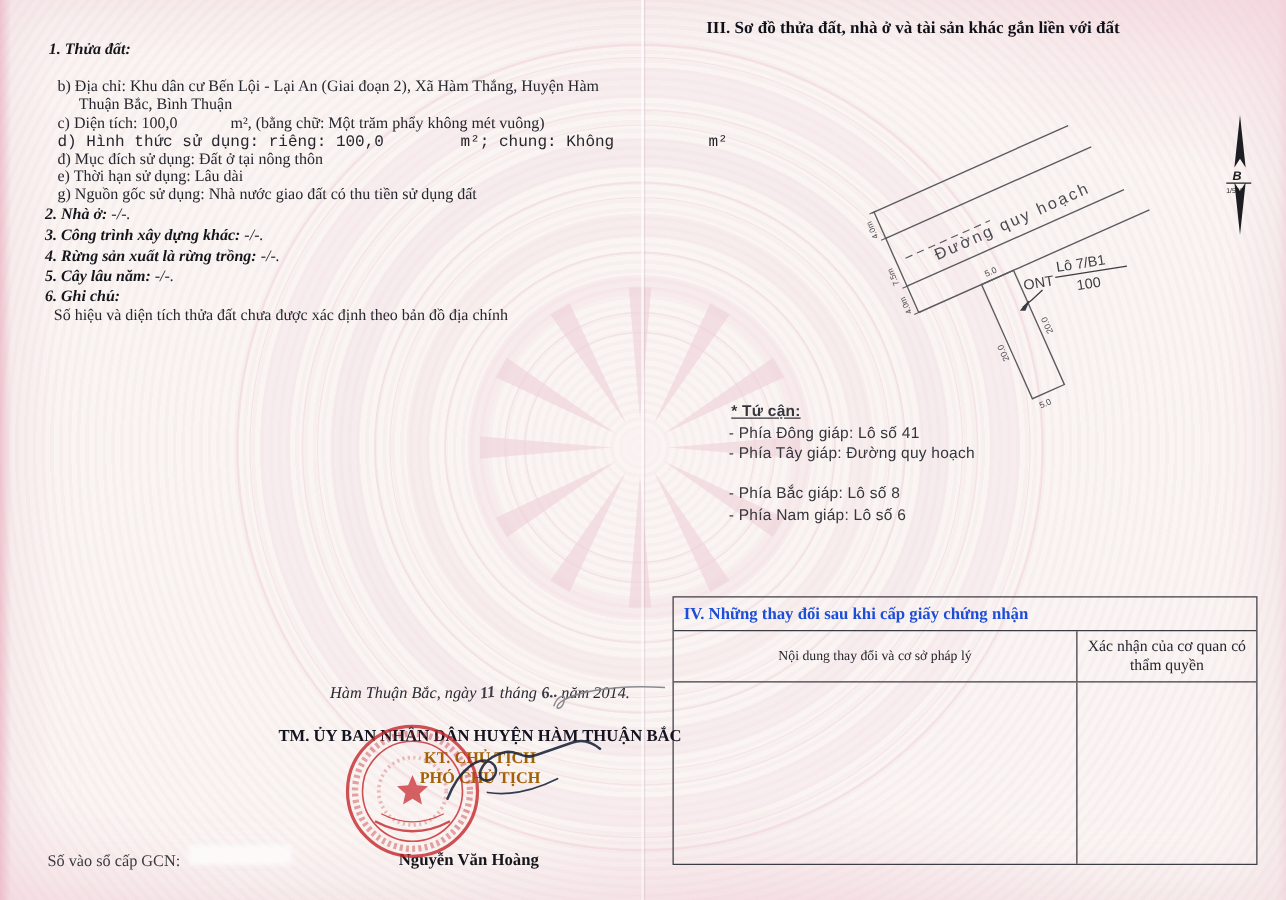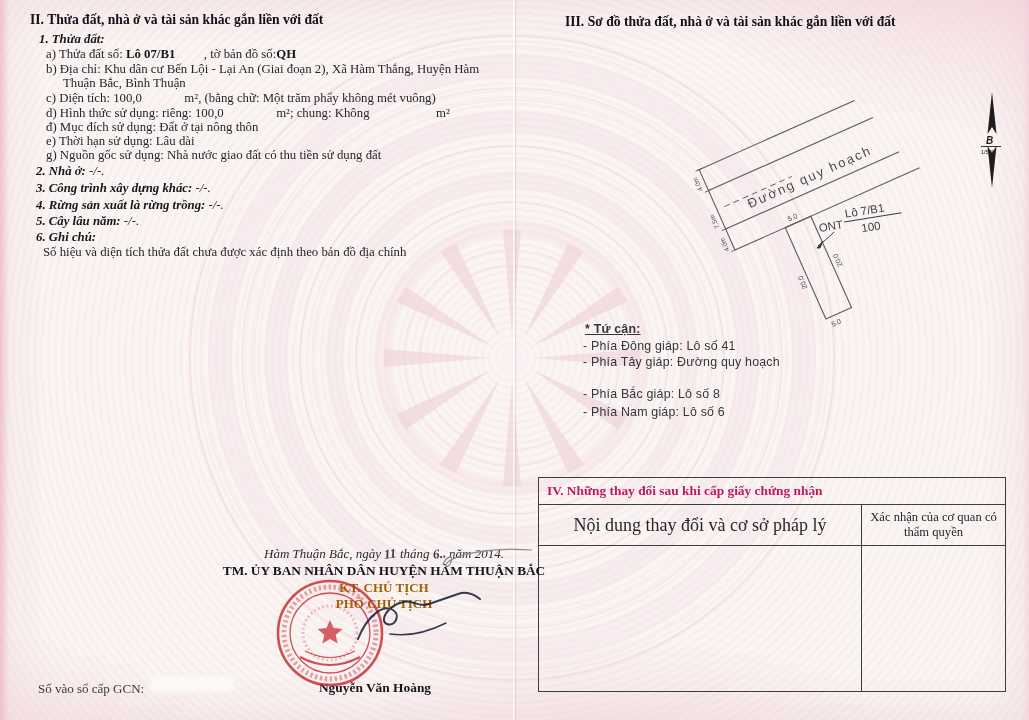--- a/index.html
+++ b/index.html
@@ -25,32 +25,32 @@
   .fs13{font-size:12.8px;}
   .hdr{font-size:13.6px;font-weight:bold;color:#101018;}
   .sp{display:inline-block;}
   .sans{font-family:"Liberation Sans","DejaVu Sans",sans-serif;}
   .adj{font-size:12.4px;color:#35353d;letter-spacing:.2px;}
   .adj-title{font-weight:bold;text-decoration:underline;}
   
   .t4{position:absolute;left:538px;top:477px;width:466px;height:213px;z-index:2;
       border:1.4px solid #3c3c44;display:flex;flex-direction:column;background:rgba(255,255,255,.06);}
   .t4-title{height:26px;line-height:26px;border-bottom:1.4px solid #3c3c44;padding-left:8px;
-            font-weight:bold;font-size:13.4px;color:#be185d;}
+            font-weight:bold;font-size:13.4px;color:#1d4ed8;}
   .t4-head{height:40px;border-bottom:1.2px solid #3c3c44;display:flex;}
   .t4-body{flex:1;display:flex;}
   .cell-l{width:322px;border-right:1.2px solid #3c3c44;display:flex;align-items:center;justify-content:center;}
   .cell-r{flex:1;display:flex;align-items:center;justify-content:center;text-align:center;
           font-size:12.6px;line-height:15px;padding:2px 8px;}
-  .cell-l span{font-size:18px;}
+  .cell-l span{font-size:11px;}
   
   .sig-block{position:absolute;left:188px;top:546px;width:392px;text-align:center;z-index:2;}
   .date-line{font-style:italic;font-size:13px;color:#2a2a33;}
   .hand{display:inline-block;font-style:italic;font-weight:bold;transform:rotate(-7deg);color:#3a3a46;}
-  .auth{font-weight:bold;font-size:13.3px;margin-top:1px;color:#141420;}
+  .auth{font-weight:bold;font-size:13.3px;margin-top:19px;color:#141420;}
   .kt{font-weight:bold;font-size:13px;margin-top:1px;color:#a16207;}
   .overlay{position:absolute;z-index:4;pointer-events:none;}
   .redact{position:absolute;left:150px;top:676px;width:84px;height:16px;z-index:3;
           background:rgba(252,250,250,.92);filter:blur(2px);border-radius:3px;}
   svg text{font-family:"Liberation Sans","DejaVu Sans",sans-serif;}
 </style>
 </head>
 <body>
 
 <div class="page">
@@ -85,40 +85,33 @@
         <path d="M0,-22 L9,-128 L-9,-128 Z" transform="rotate(270)"></path>
         <path d="M0,-22 L9,-128 L-9,-128 Z" transform="rotate(300)"></path>
         <path d="M0,-22 L9,-128 L-9,-128 Z" transform="rotate(330)"></path>
       </g>
       <circle r="16" fill="#fbf3f4"></circle>
     </g>
   </svg>
 
   <div class="fold"></div>
 
-  <div class="txt hdr" style="left:30px;top:12px;">II. Thửa đất, nhà ở và tài sản khác gắn liền với đất</div>
   <div class="txt bi fs13" style="left:39px;top:32px;">1. Thửa đất:</div>
 
-  <div class="txt fs13" style="left:46px;top:47px;">
-    <span>a) Thửa đất số:</span>
-    <span class="b">Lô 07/B1</span>
-    <span class="sp" style="width:22px;"></span>
-    <span>, tờ bản đồ số:</span><span class="b">QH</span>
-  </div>
 
   <div class="txt fs13" style="left:46px;top:62px;">b) Địa chỉ:  Khu dân cư Bến Lội - Lại An (Giai đoạn 2), Xã Hàm Thắng, Huyện Hàm</div>
   <div class="txt fs13" style="left:63px;top:76px;">Thuận Bắc, Bình Thuận</div>
 
   <div class="txt fs13" style="left:46px;top:91px;">
     <span>c) Diện tích: 100,0</span>
     <span class="sp" style="width:36px;"></span>
     <span>m²</span><span>, (bằng chữ: Một trăm phẩy không mét vuông)</span>
   </div>
 
-  <div class="txt fs13" style="left:46px;top:106px;">
+  <div class="txt fs13" style="left:46px;top:106px;font-family:Liberation Mono, monospace;">
     <span>d) Hình thức sử dụng: riêng: 100,0</span>
     <span class="sp" style="width:46px;"></span>
     <span>m²</span><span>; chung: Không</span>
     <span class="sp" style="width:60px;"></span>
     <span>m²</span>
   </div>
 
   <div class="txt fs13" style="left:46px;top:120px;">đ) Mục đích sử dụng:  Đất ở tại nông thôn</div>
   <div class="txt fs13" style="left:46px;top:134px;">e) Thời hạn sử dụng:  Lâu dài</div>
   <div class="txt fs13" style="left:46px;top:148px;">g) Nguồn gốc sử dụng:  Nhà nước giao đất có thu tiền sử dụng đất</div>

